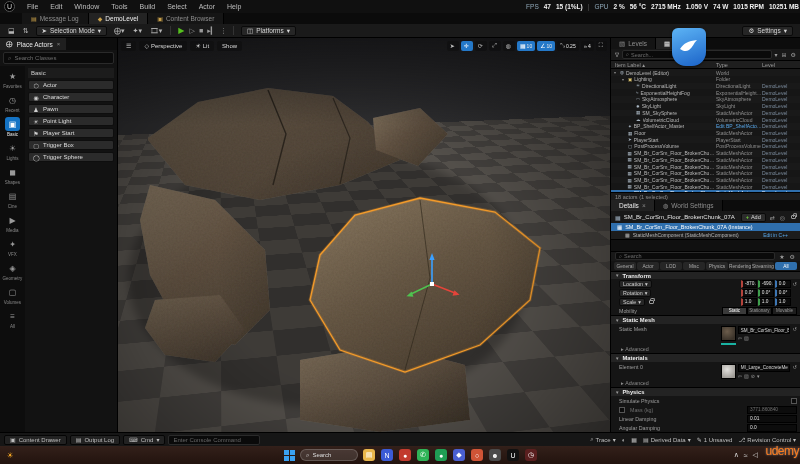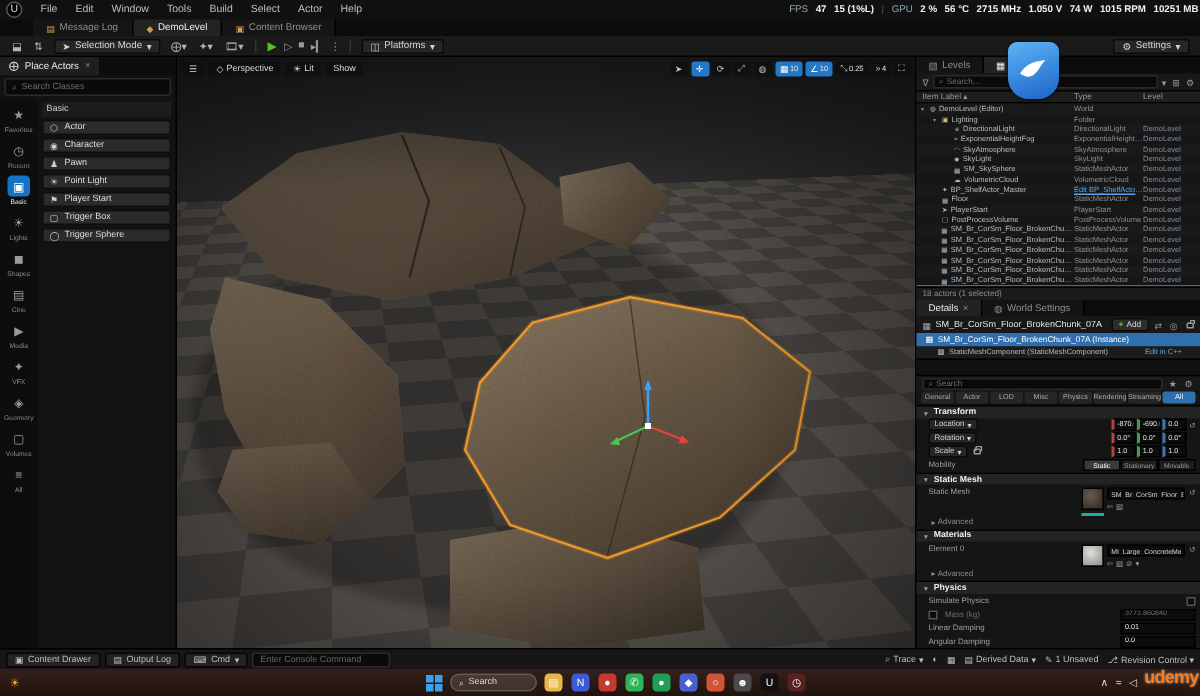--- a/index.html
+++ b/index.html
@@ -181,21 +181,21 @@
             justify-content:center; font-size:8px; color:#f5a623; }
   .tb-center { position:absolute; left:284px; display:flex; align-items:center; gap:5px; }
   .winlogo { width:11px; height:11px; display:grid; grid-template-columns:5px 5px; grid-gap:1px; }
   .winlogo i { background:#3aa0f0; }
   .searchpill { width:58px; height:12px; background:rgba(255,255,255,.12); border:1px solid rgba(255,255,255,.18);
                 border-radius:6px; display:flex; align-items:center; gap:3px; padding:0 5px; font-size:6px; color:#ddd; }
   .tk-icons { display:flex; gap:6px; align-items:center; }
   .tk-ico { width:12px; height:12px; border-radius:3px; display:flex; align-items:center; justify-content:center;
             font-size:7px; color:#fff; }
   .tray { position:absolute; right:42px; display:flex; gap:5px; align-items:center; font-size:7px; color:#ddd; }
-  .udemy { position:absolute; right:1px; top:444px; z-index:50; font-size:12px; font-weight:bold;
+  .udemy { position:absolute; right:1px; top:444px; z-index:50; font-size:12px; font-weight:normal;
            color:#ff7b1a; text-shadow:0 0 2px rgba(255,255,255,.55); letter-spacing:-0.5px; }
 
   
   .wm-logo { position:absolute; left:672px; top:28px; width:34px; height:38px; z-index:45;
              background:linear-gradient(160deg,#5db4f5,#1b63c8); border-radius:6px 6px 14px 14px;
              box-shadow:0 1px 3px rgba(0,0,0,.5); display:flex; align-items:center; justify-content:center; }
   .wm-logo svg { width:24px; height:24px; }
 </style>
 </head>
 <body>

